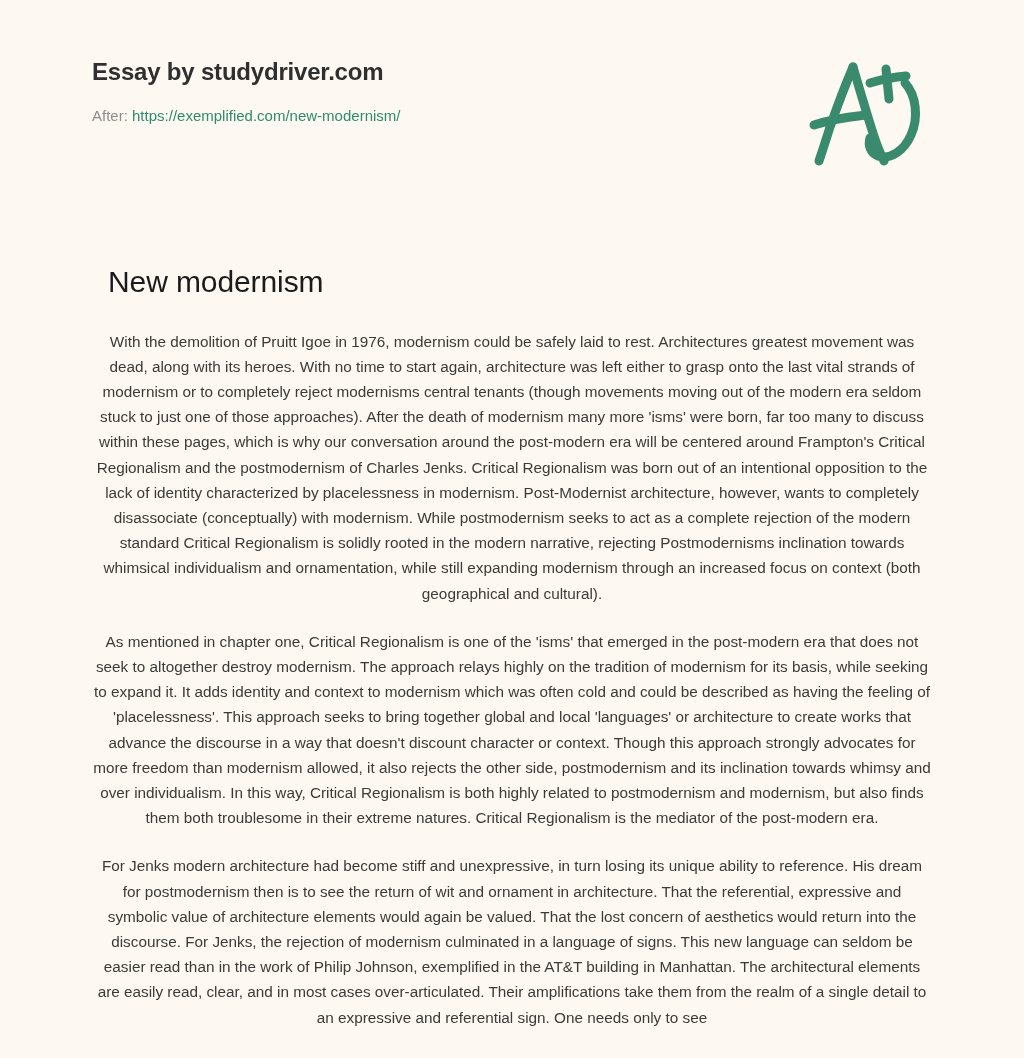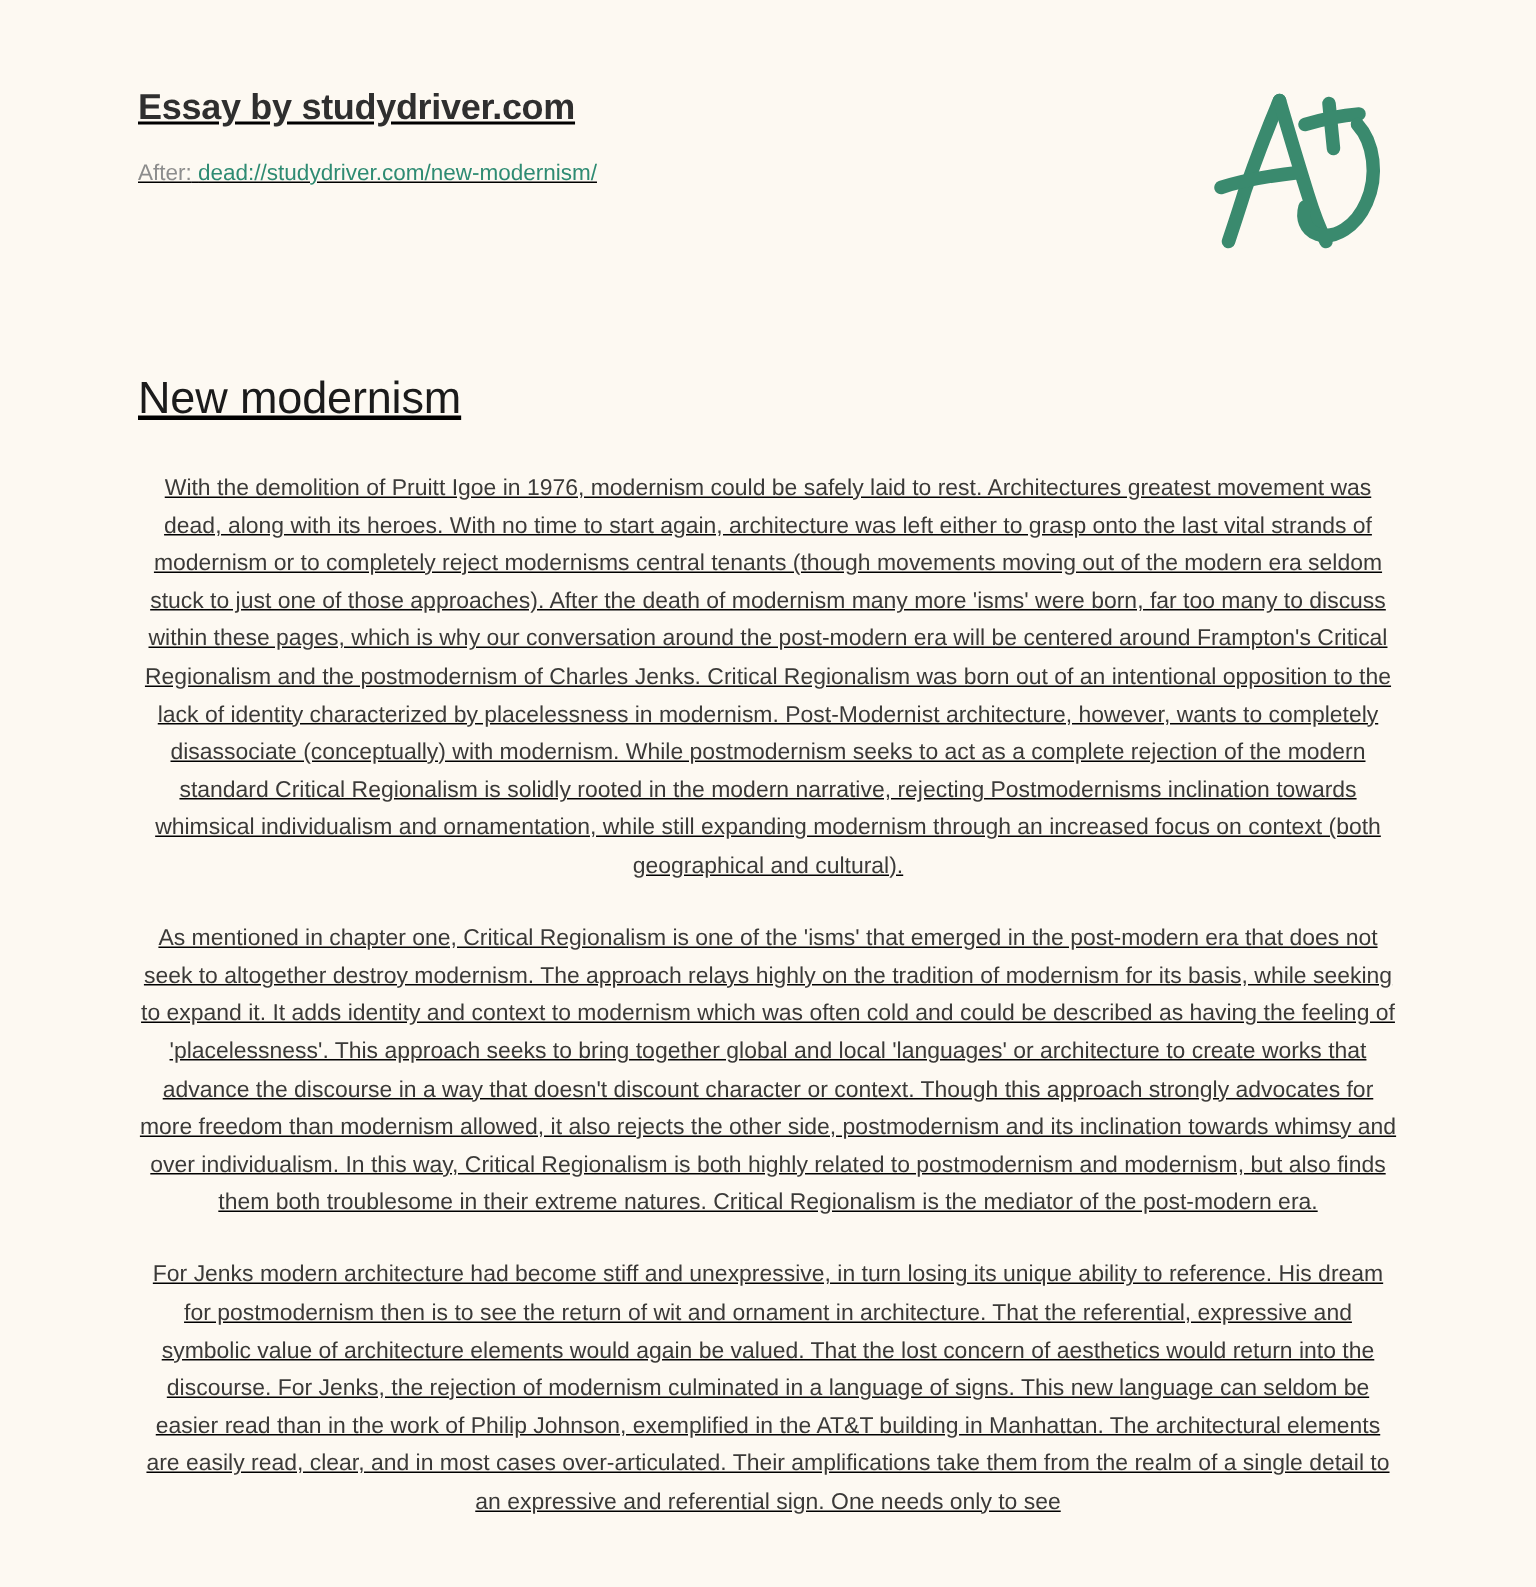--- a/index.html
+++ b/index.html
@@ -14,21 +14,20 @@
     -webkit-font-smoothing: antialiased;
     overflow: hidden;
   }
 
   .page {
     position: relative;
     width: 1024px;
     height: 920px;
     box-sizing: border-box;
     padding: 0 92px;
-    text-decoration: underline;
   }
 
   
   .header {
     position: relative;
     padding-top: 58px;
     height: 150px;
     box-sizing: border-box;
   }
 
@@ -64,21 +63,21 @@
     height: 125px;
   }
   .logo svg {
     display: block;
     width: 140px;
     height: 125px;
   }
 
   
   .title {
-    margin: 0;
+    margin: 16px;
     padding-top: 97px;
     font-size: 30px;
     font-weight: 400;
     color: #1b1b1b;
     letter-spacing: -0.1px;
     line-height: 1.25;
   }
 
   
   .article {
@@ -100,21 +99,21 @@
 <body>
 
 <div class="page">
 
   <div class="header">
 
     <div class="byline">Essay by studydriver.com</div>
 
     <div class="source-row">
       <span class="source-label">After:</span>
-      <a class="source-link" href="#">dead://studydriver.com/new-modernism/</a>
+      <a class="source-link" href="#">https://exemplified.com/new-modernism/</a>
     </div>
 
     <div class="logo">
       <svg viewBox="0 0 140 125" xmlns="http://www.w3.org/2000/svg" fill="none" stroke="#3a8a6e" stroke-linecap="round" stroke-linejoin="round">
 
         <path d="M53 12 C47 26 37 52 30 72 C26 85 22 97 19 106" stroke-width="9"></path>
 
         <path d="M53 12 C58 29 66 56 72 75 C76 88 80 98 84 106" stroke-width="9"></path>
 
         <path d="M14 70 C26 66 48 62 66 60" stroke-width="9"></path>

